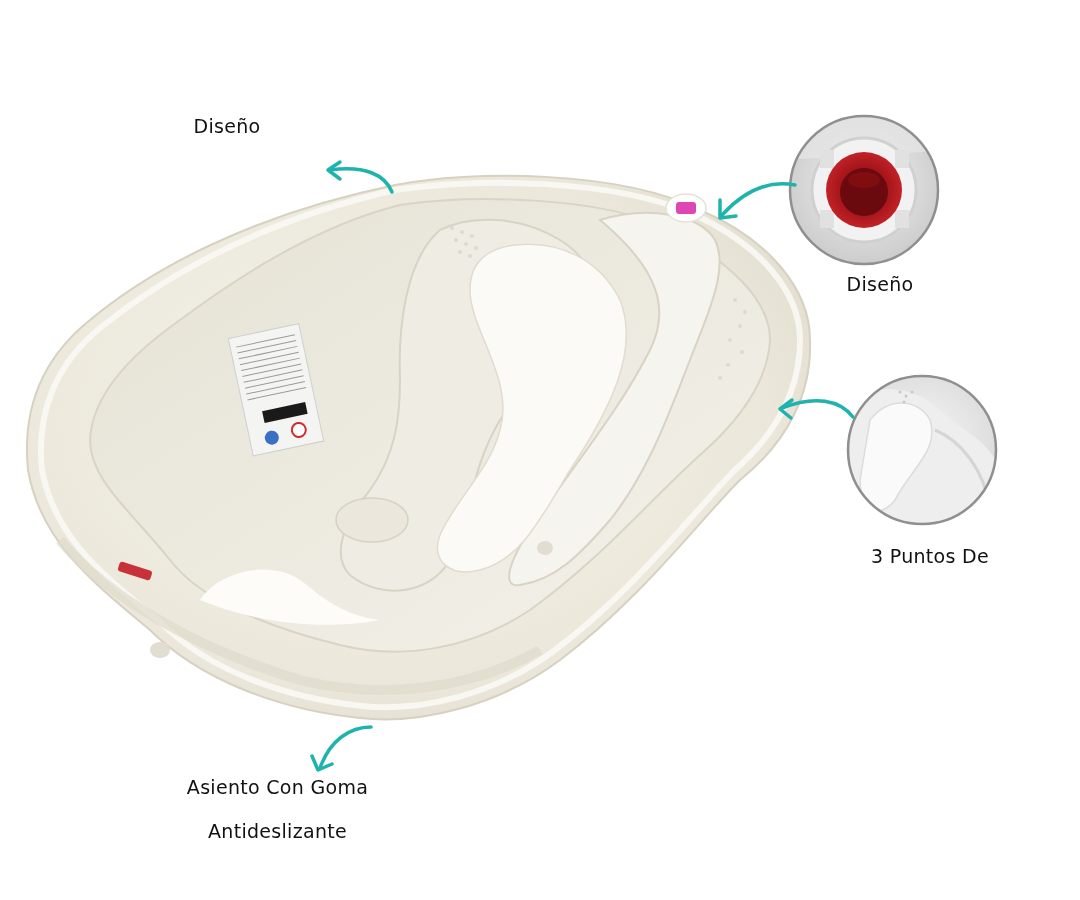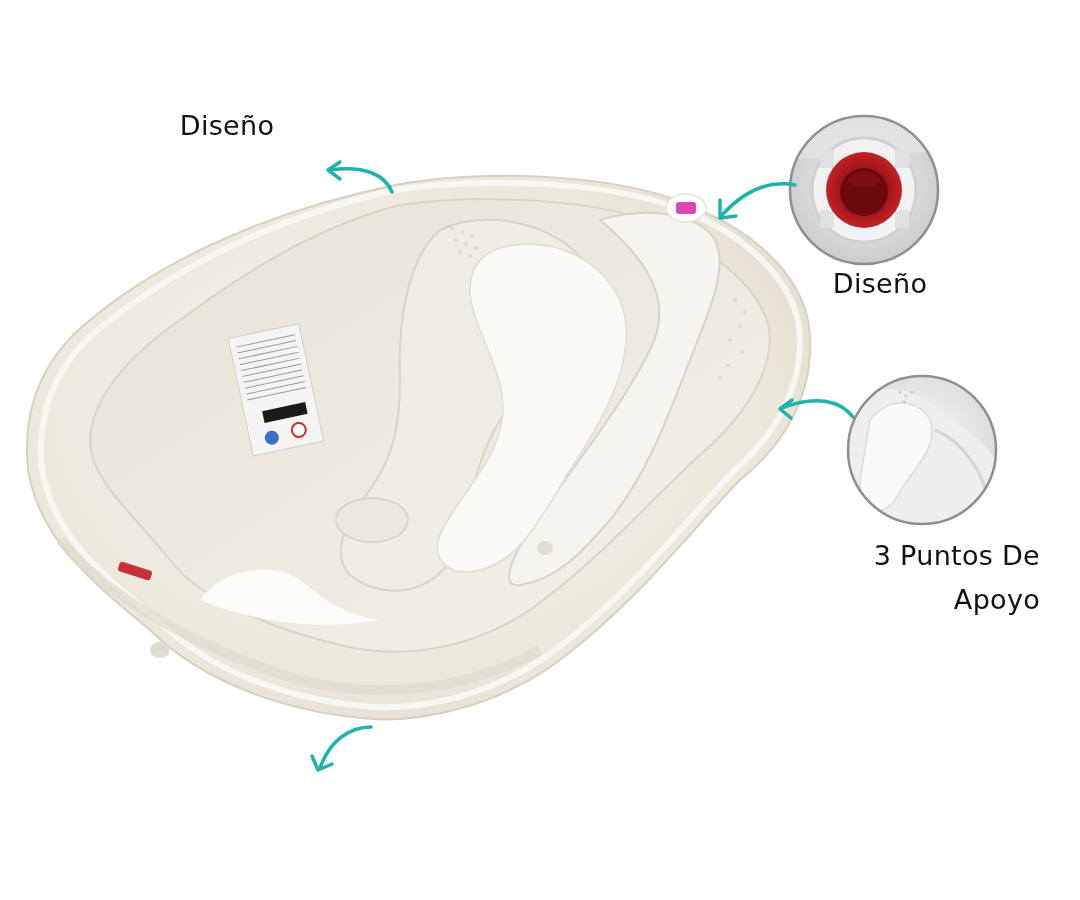--- a/index.html
+++ b/index.html
@@ -1,18 +1,18 @@
 <!DOCTYPE html>
 <html><head>
 <meta charset="utf-8">
 <style>
   html, body { margin:0; padding:0; background:#ffffff; }
   body { width:1080px; height:900px; position:relative; overflow:hidden;
          font-family:"DejaVu Sans", "Liberation Sans", sans-serif; color:#111; }
-  .label { position:absolute; text-align:center; font-size:27px; line-height:44px;
+  .label { position:absolute; text-align:center; font-size:19px; line-height:44px;
            letter-spacing:0.3px; color:#111; }
   .label span { display:block; white-space:nowrap; }
   svg { position:absolute; left:0; top:0; }
 </style>
 </head>
 <body>
 
 <svg width="1080" height="900" viewBox="0 0 1080 900">
   <defs>
     <radialGradient id="tubBody" cx="45%" cy="45%" r="70%">
@@ -182,19 +182,20 @@
 </svg>
 
 <div class="label" style="left:112px; top:104px; width:230px;">
   <span>Diseño</span>
 </div>
 
 <div class="label" style="left:800px; top:262px; width:160px;">
   <span>Diseño</span>
 </div>
 
-<div class="label" style="left:820px; top:534px; width:220px;text-align:right;">
+<div class="label" style="left:820px; top:534px; width:220px;">
   <span>3 Puntos De</span>
-  <span>Apoyo</span>
 </div>
 
 <div class="label" style="left:110px; top:765px; width:335px;">
+  <span>Asiento Con Goma</span>
+  <span>Antideslizante</span>
 </div>
 
 </body></html>

